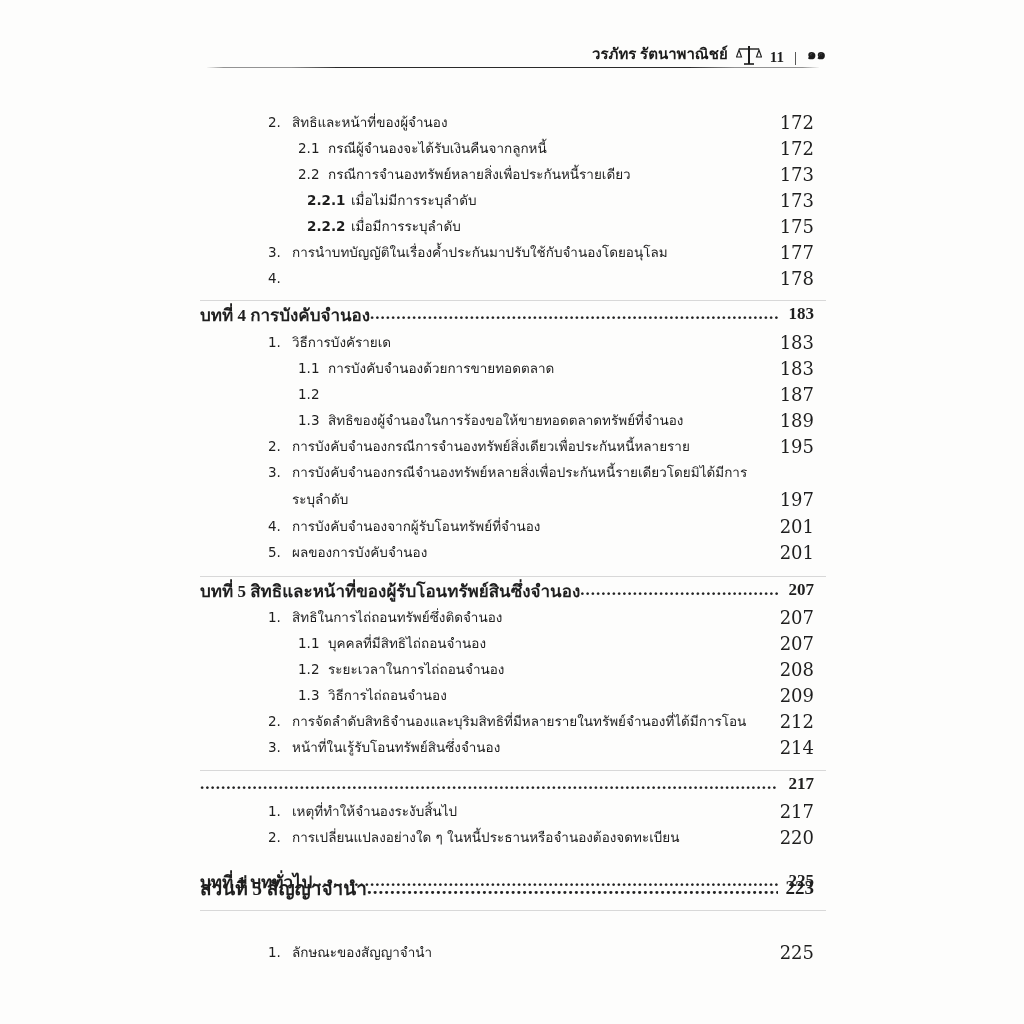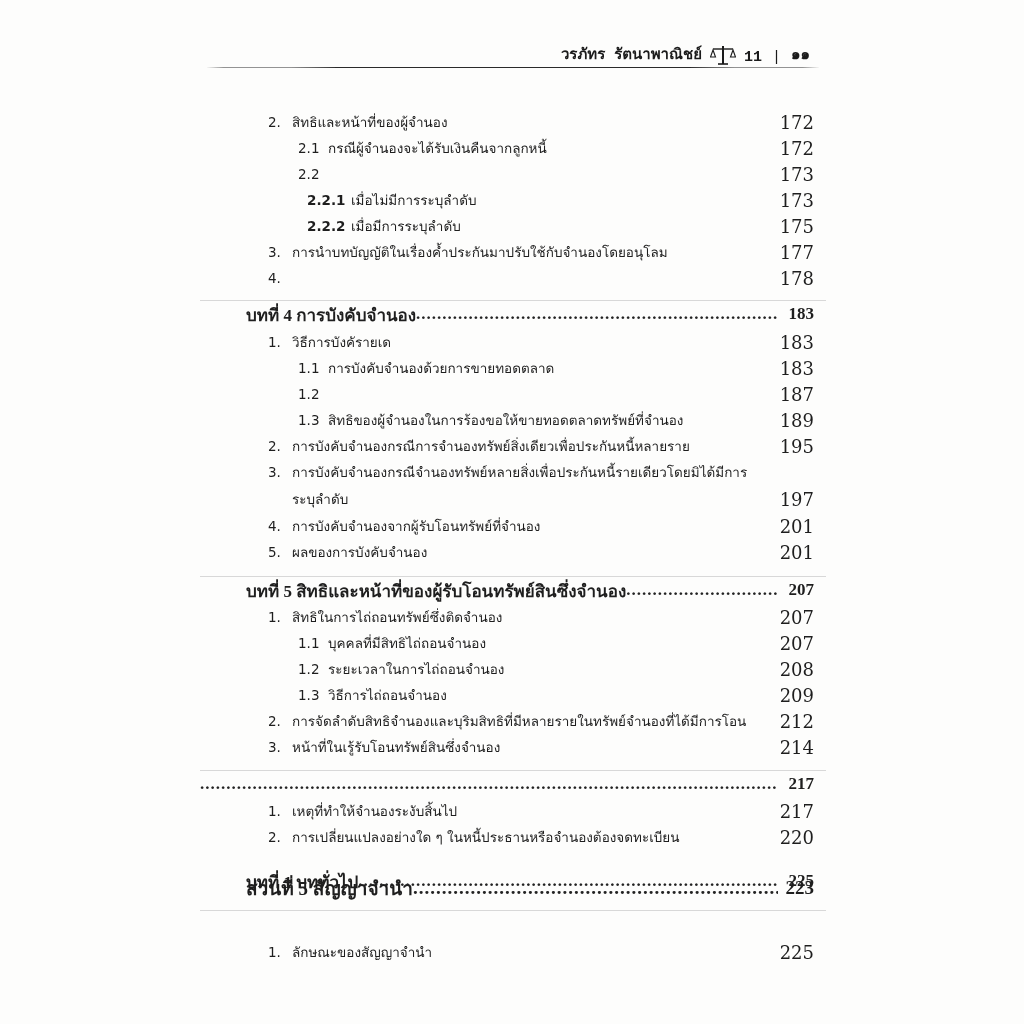--- a/index.html
+++ b/index.html
@@ -2,23 +2,23 @@
 <html><head>
   <meta charset="utf-8">
   <style>
     html, body { margin: 0; padding: 0; }
     body {
       width: 1024px; height: 1024px; background: #ffffff; position: relative; overflow: hidden;
       font-family: "DejaVu Serif", "Liberation Serif", serif; color: #1a1a1a;
     }
     .page { position: absolute; left: 0; top: 0; width: 1024px; height: 1024px; background: #fdfdfc; }
     .header {
-      position: absolute; left: 184px; width: 626px; top: 44px; height: 22px;
+      position: absolute; left: 200px; width: 626px; top: 44px; height: 22px;
       display: flex; justify-content: flex-end; align-items: flex-end; gap: 8px;
-      font-family: Liberation Mono, monospace; font-size: 15px; font-weight: bold; color: #1b1b1b;
+      font-family: Liberation Serif, serif; font-size: 15px; font-weight: bold; color: #1b1b1b;
     }
     .header-rule {
       position: absolute; left: 200px; top: 67px; width: 626px; height: 0;
       border-top: 1.6px solid #2a2a2a; border-radius: 50%;
     }
     .scale-icon { width: 26px; height: 22px; display: inline-block; }
     .pg-sep { font-weight: normal; padding: 0 2px; }
 
     .toc { position: absolute; left: 0; top: 0; width: 1024px; }
     .row {
@@ -29,21 +29,21 @@
     .row .num { display: inline-block; }
     .row .lbl { white-space: nowrap; }
     .row .page-no {
       position: absolute; right: 12px; font-family: "DejaVu Serif", serif; font-size: 18px;
     }
     .row.l1 .num { margin-left: 68px; width: 24px; }
     .row.l2 .num { margin-left: 98px; width: 30px; }
     .row.l3 .num { margin-left: 107px; width: 44px; font-weight: bold; }
     .row.cont .lbl { margin-left: 92px; }
     .row.chapter { font-family: "Liberation Serif", serif; font-weight: bold; font-size: 17px; }
-    .row.chapter .lbl { flex: 0 0 auto; margin-left: 46px; }
+    .row.chapter .lbl { flex: 0 0 auto; }
     .row.chapter .dots {
       flex: 1 1 auto; overflow: hidden; white-space: nowrap; margin-right: 48px;
       font-weight: bold; letter-spacing: 1px; color: #222;
     }
     .row.chapter .page-no { font-family: "Liberation Serif", serif; font-weight: bold; font-size: 17px; right: 12px; }
     .row.part { font-size: 19px; }
     .row.part .page-no { font-size: 19px; }
     .rule {
       position: absolute; left: 200px; width: 626px; height: 0; border-top: 1px solid #d8d8d8;
     }
@@ -77,20 +77,21 @@
       <span class="lbl">สิทธิและหน้าที่ของผู้จำนอง</span>
       <span class="page-no">172</span>
     </div>
     <div class="row l2" style="top:136px">
       <span class="num">2.1</span>
       <span class="lbl">กรณีผู้จำนองจะได้รับเงินคืนจากลูกหนี้</span>
       <span class="page-no">172</span>
     </div>
     <div class="row l2" style="top:162px">
       <span class="num">2.2</span>
+      <span class="lbl">กรณีการจำนองทรัพย์หลายสิ่งเพื่อประกันหนี้รายเดียว</span>
       <span class="page-no">173</span>
     </div>
     <div class="row l3" style="top:188px">
       <span class="num">2.2.1</span>
       <span class="lbl">เมื่อไม่มีการระบุลำดับ</span>
       <span class="page-no">173</span>
     </div>
     <div class="row l3" style="top:214px">
       <span class="num">2.2.2</span>
       <span class="lbl">เมื่อมีการระบุลำดับ</span>

